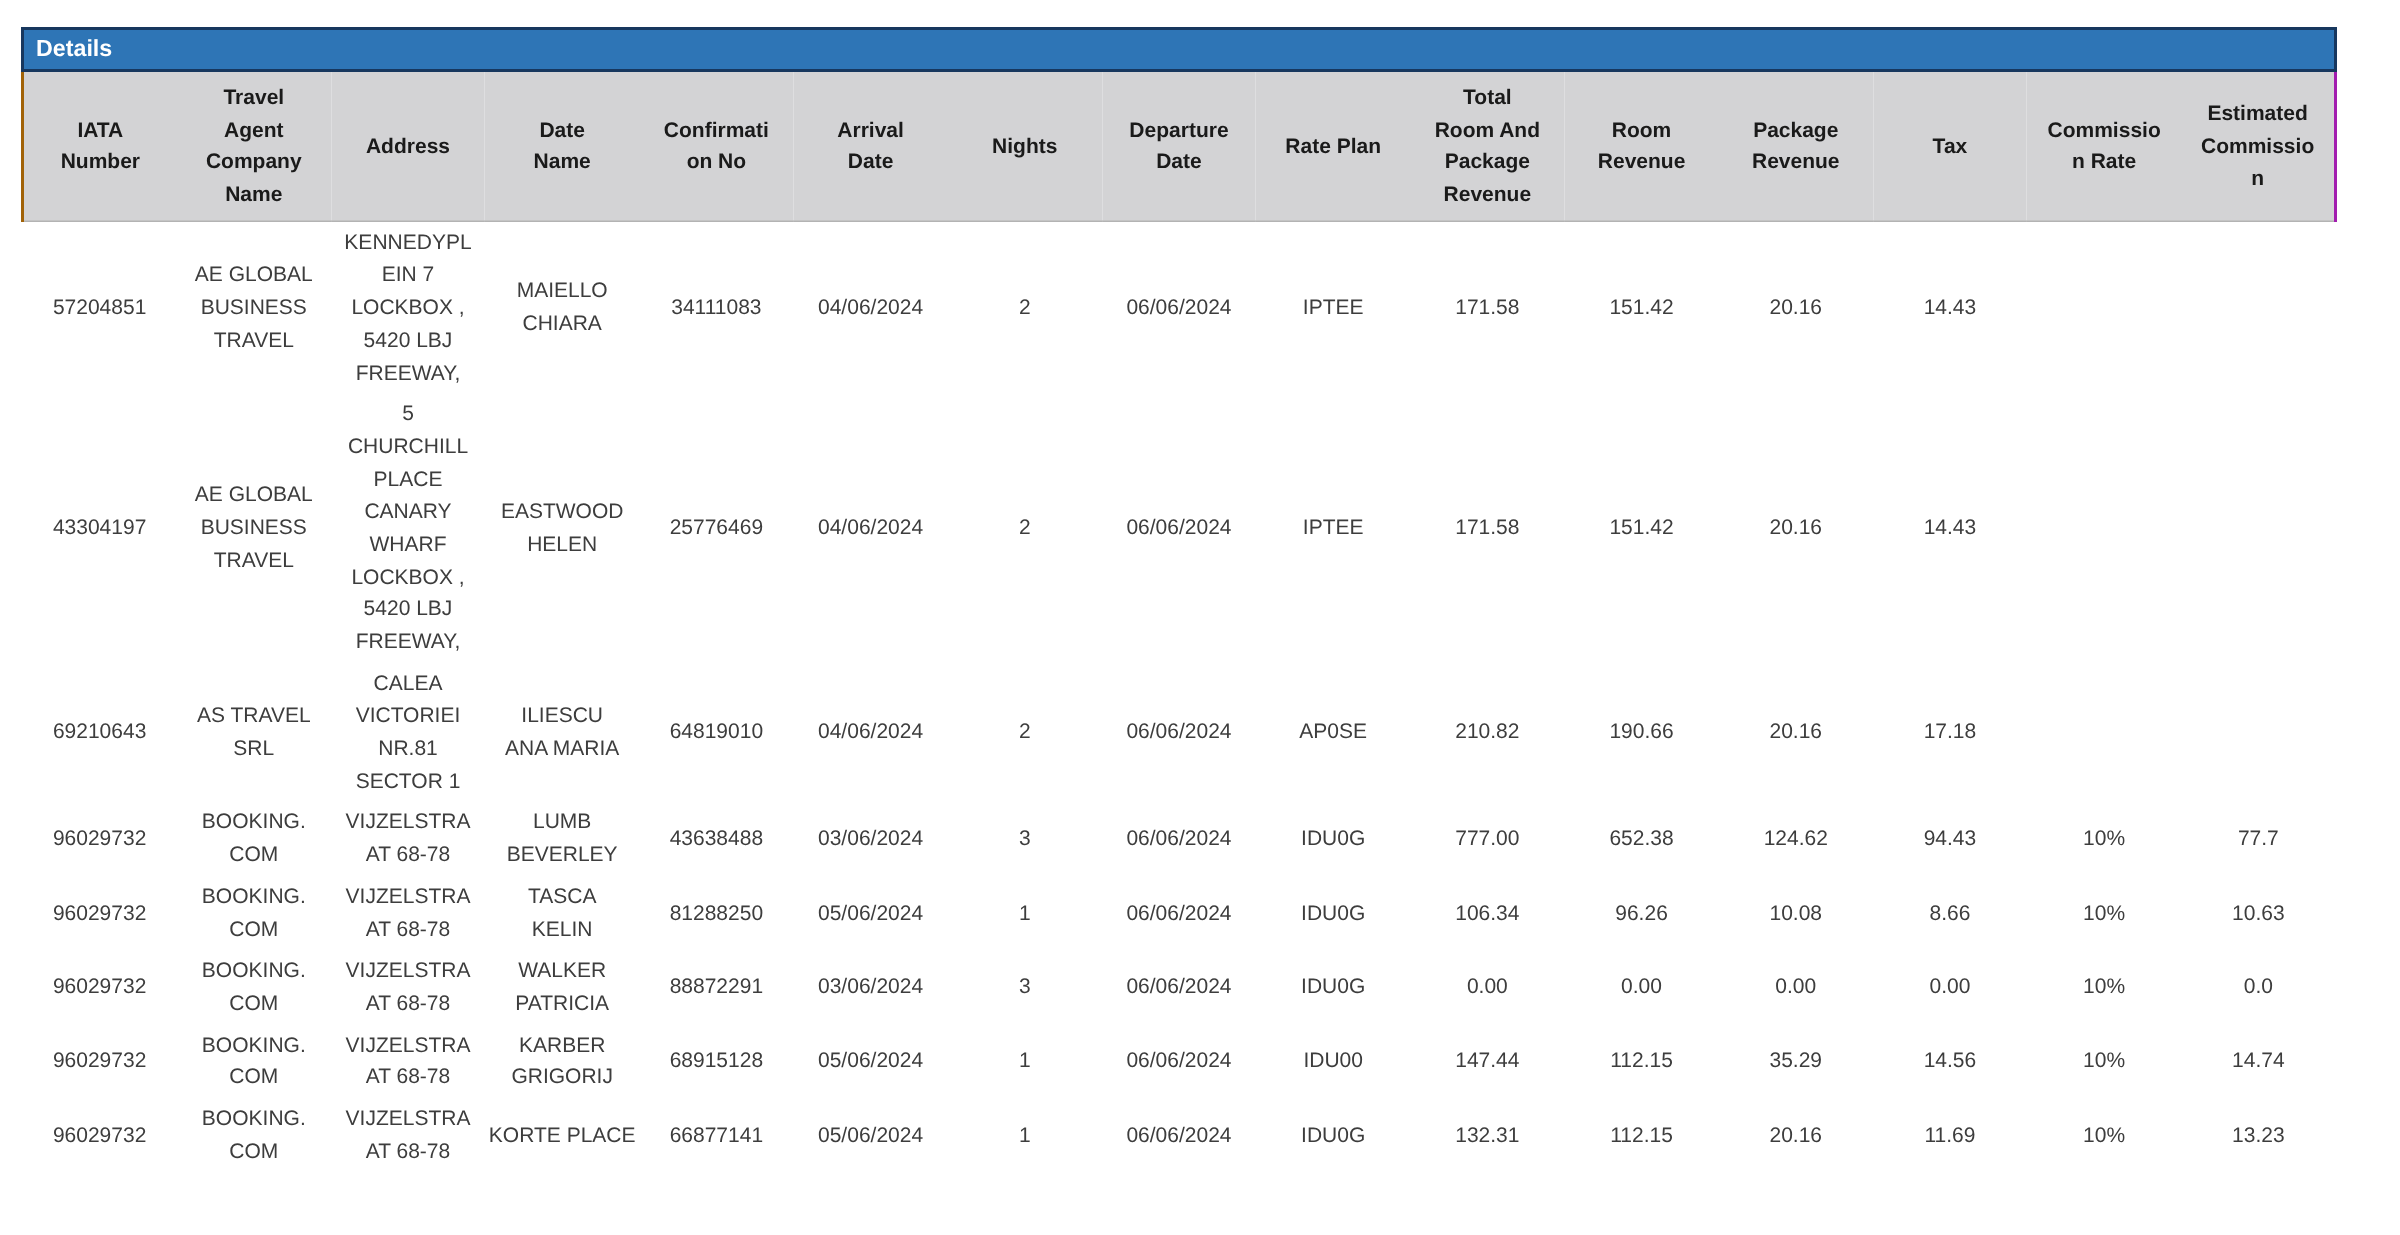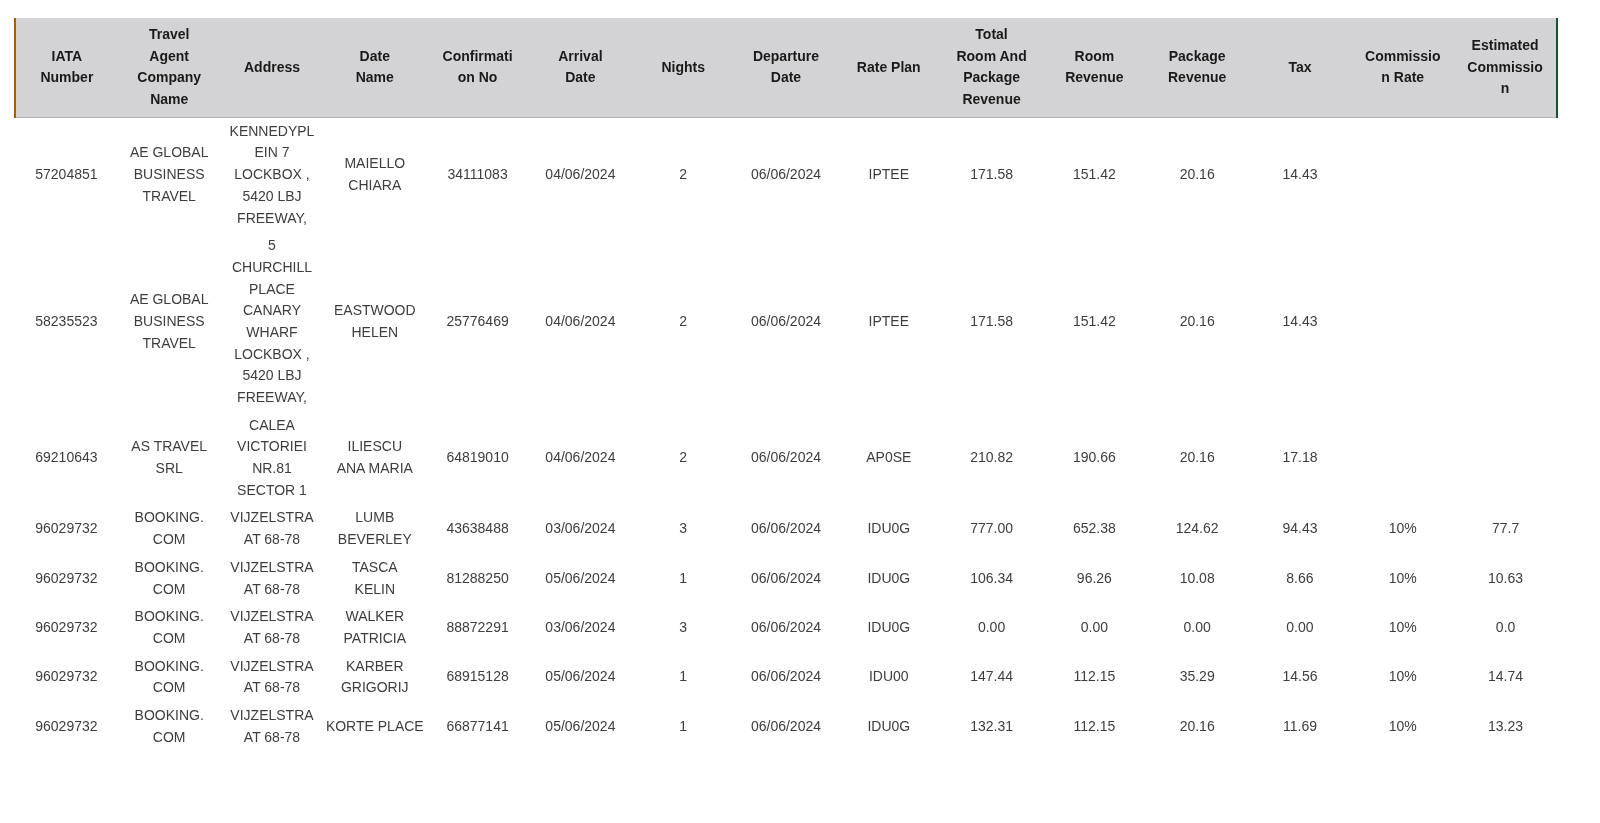--- a/index.html
+++ b/index.html
@@ -41,37 +41,40 @@
     font-size: 14px;
     font-weight: 700;
     text-align: center;
     vertical-align: middle;
     padding: 6px 2px;
     line-height: 1.55;
     white-space: pre-line;
     border-bottom: 1px solid #b3b3b3;
   }
   table.details thead th:first-child { border-left: 2px solid #a16207; }
-  table.details thead th:last-child  { border-right: 2px solid #14532d; }
+  table.details thead th:last-child  { border-right: 2px solid #a21caf; }
   table.details tbody td {
     background: #ffffff;
     color: #3d3d3d;
     font-size: 14px;
     font-weight: 400;
     text-align: center;
     vertical-align: middle;
     padding: 3px 2px;
     line-height: 1.55;
     white-space: pre-line;
   }
 </style>
 </head>
 <body>
 
 <div class="report">
+  <div class="title-bar">
+    <span>Details</span>
+  </div>
   <table class="details">
     <thead>
       <tr>
         <th>IATA
 Number</th>
         <th>Travel
 Agent
 Company
 Name</th>
         <th>Address</th>
@@ -120,21 +123,21 @@
           <td>06/06/2024</td>
           <td>IPTEE</td>
           <td>171.58</td>
           <td>151.42</td>
           <td>20.16</td>
           <td>14.43</td>
           <td></td>
           <td></td>
         </tr>
         <tr>
-          <td>58235523</td>
+          <td>43304197</td>
           <td>AE GLOBAL
 BUSINESS
 TRAVEL</td>
           <td>5
 CHURCHILL
 PLACE
 CANARY
 WHARF
 LOCKBOX ,
 5420 LBJ

